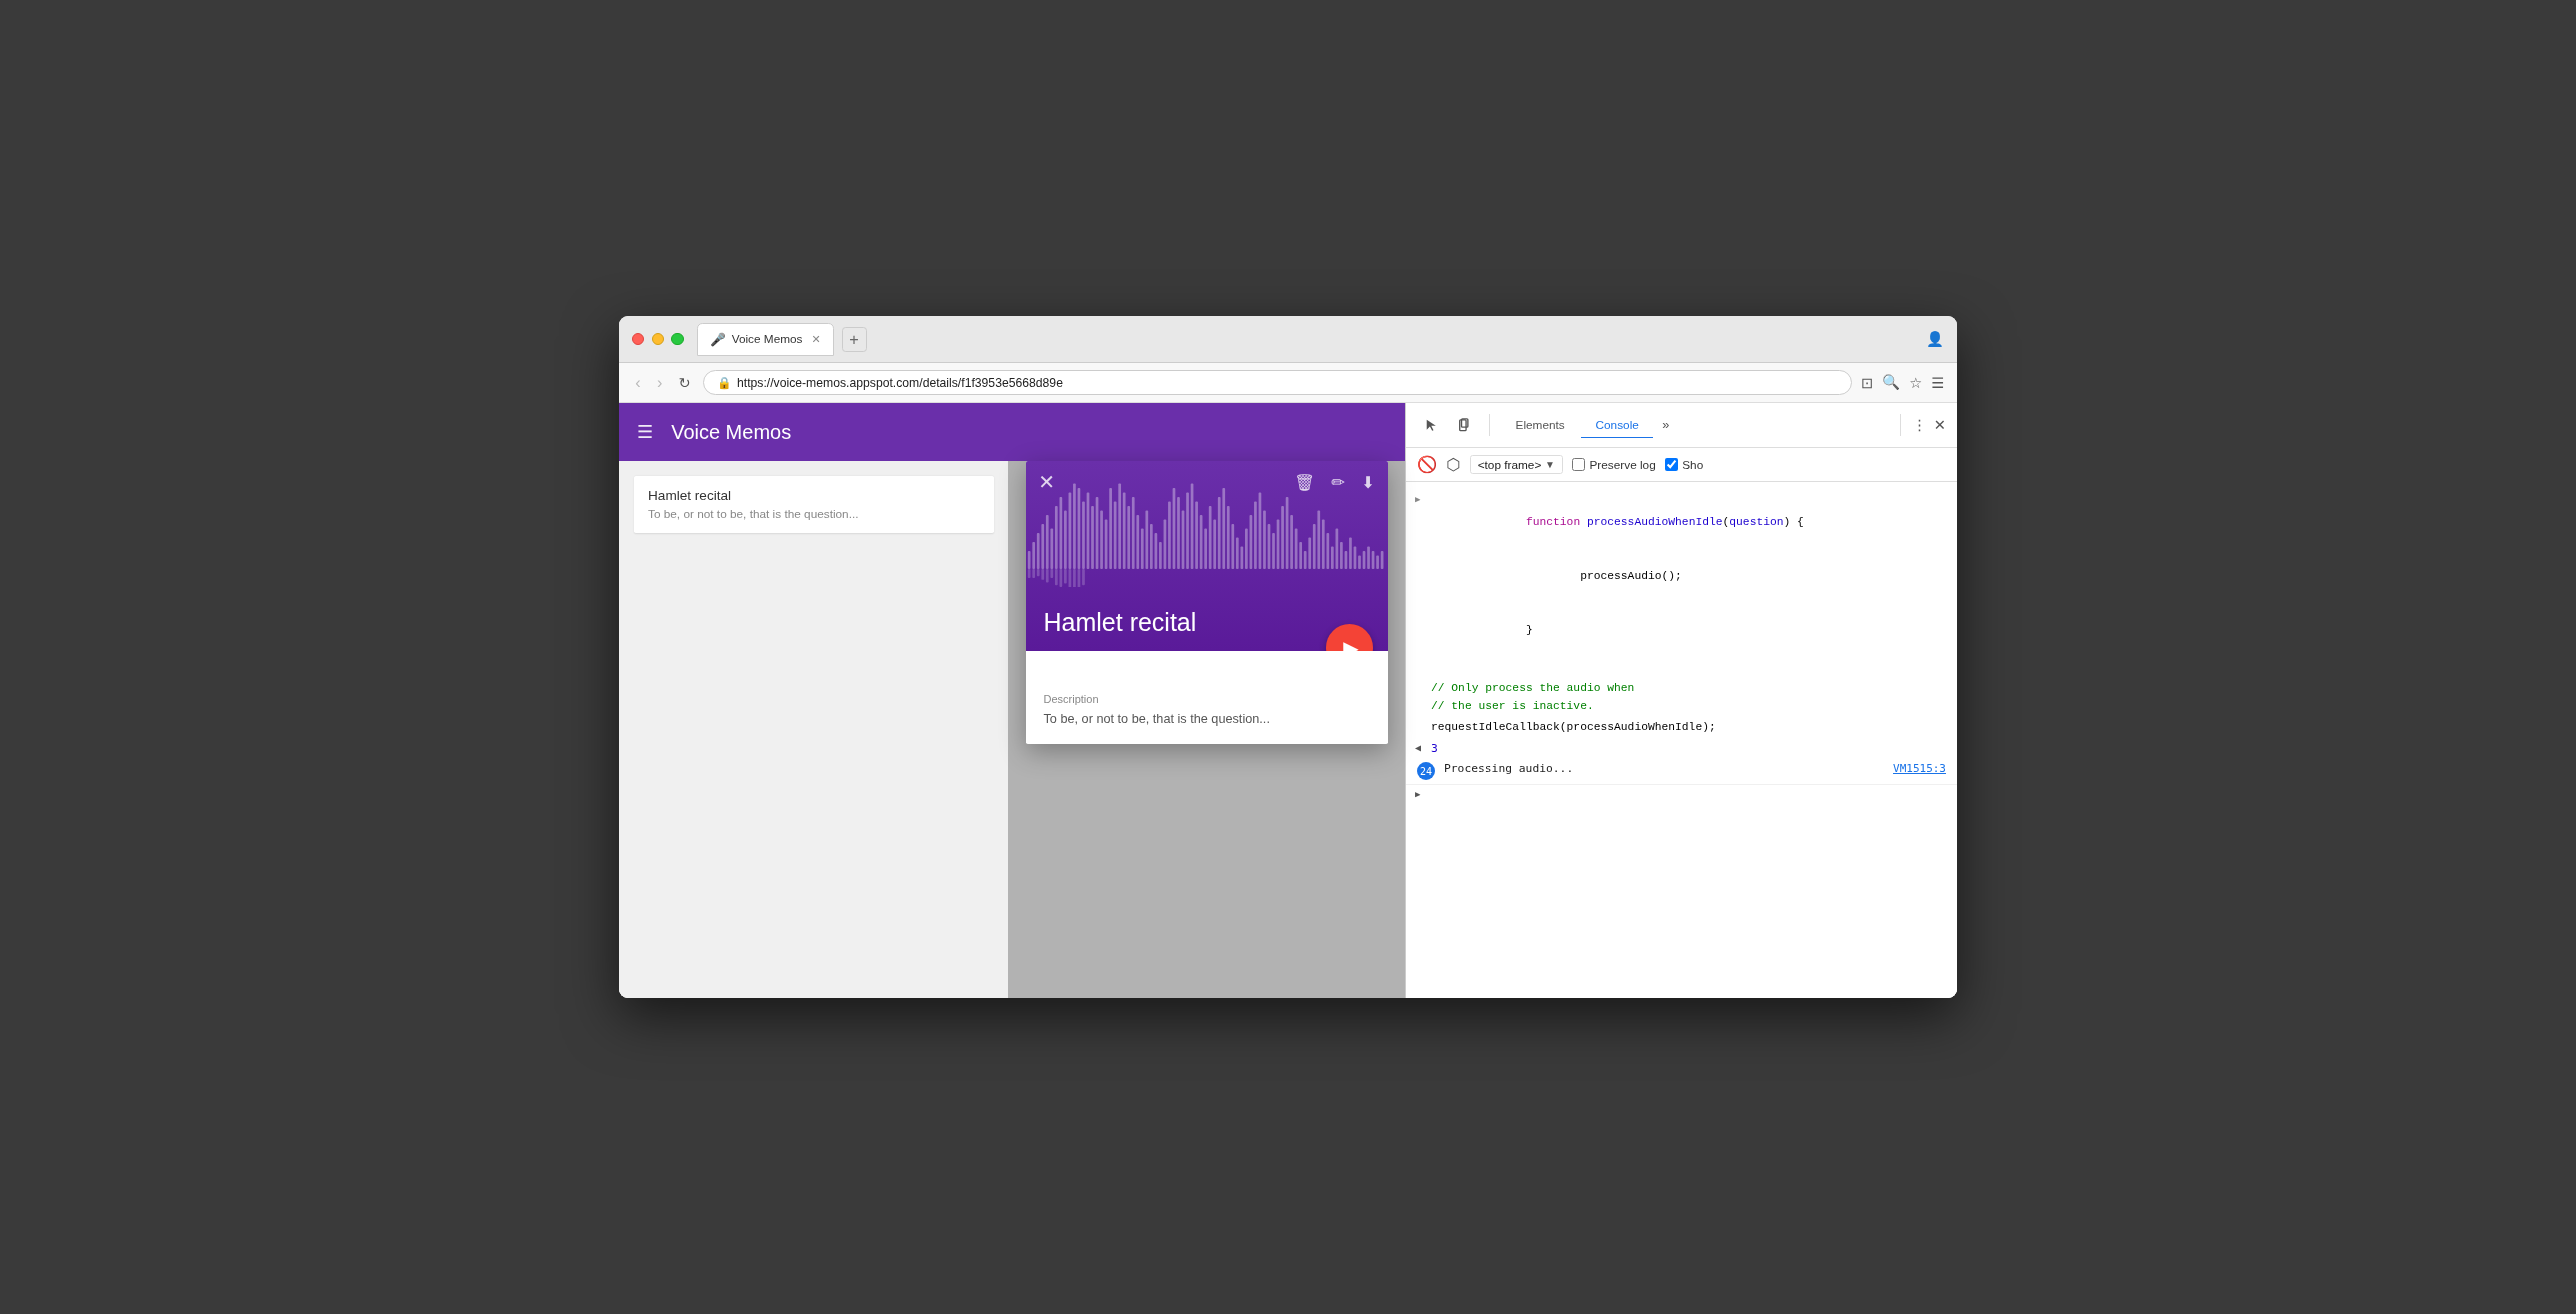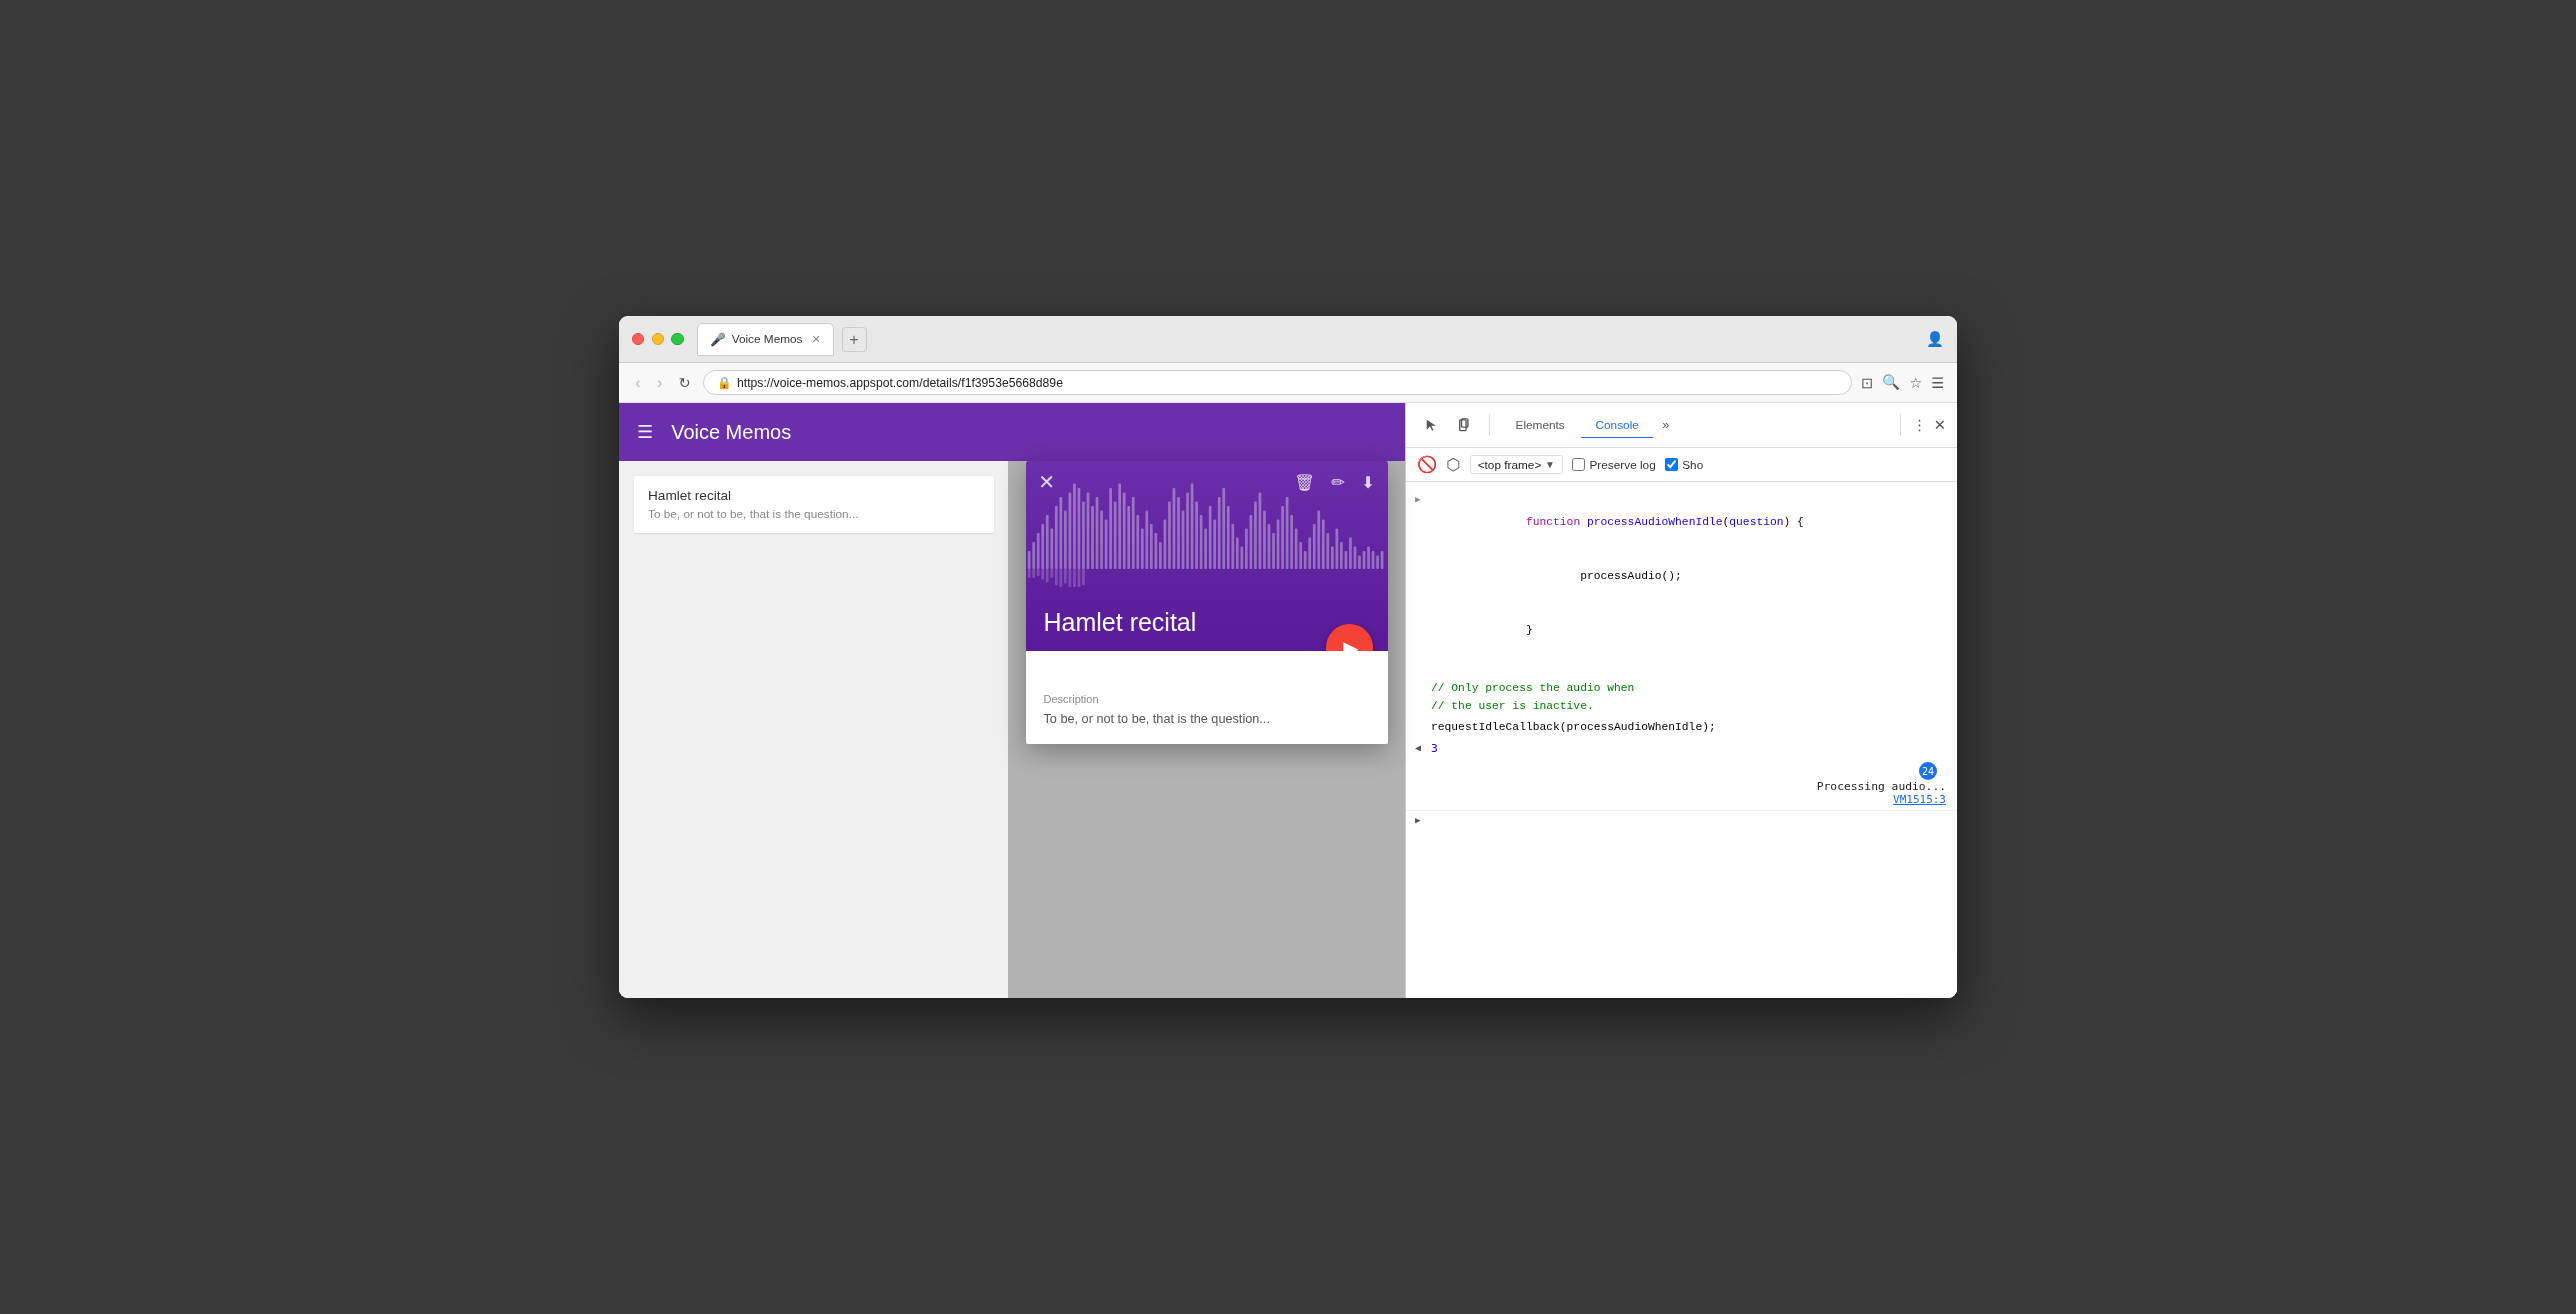--- a/index.html
+++ b/index.html
@@ -446,25 +446,24 @@
     }
     .result-arrow {
       position: absolute;
       left: 9px;
       color: #555;
       font-size: 10px;
     }
     .result-num { color: #1c00cf; font-family: 'Menlo', monospace; font-size: 11.3px; }
     .console-log-line {
       display: flex;
-      align-items: flex-end;
+      align-items: flex-start;
       padding: 3.6px 11px 3.6px 11px;
       border-bottom: 0.9px solid #f0f0f0;
       position: relative;
-      flex-direction: column;
     }
     .log-badge {
       width: 18px;
       height: 18px;
       background: #1a73e8;
       border-radius: 50%;
       color: white;
       font-size: 10px;
       display: flex;
       align-items: center;

